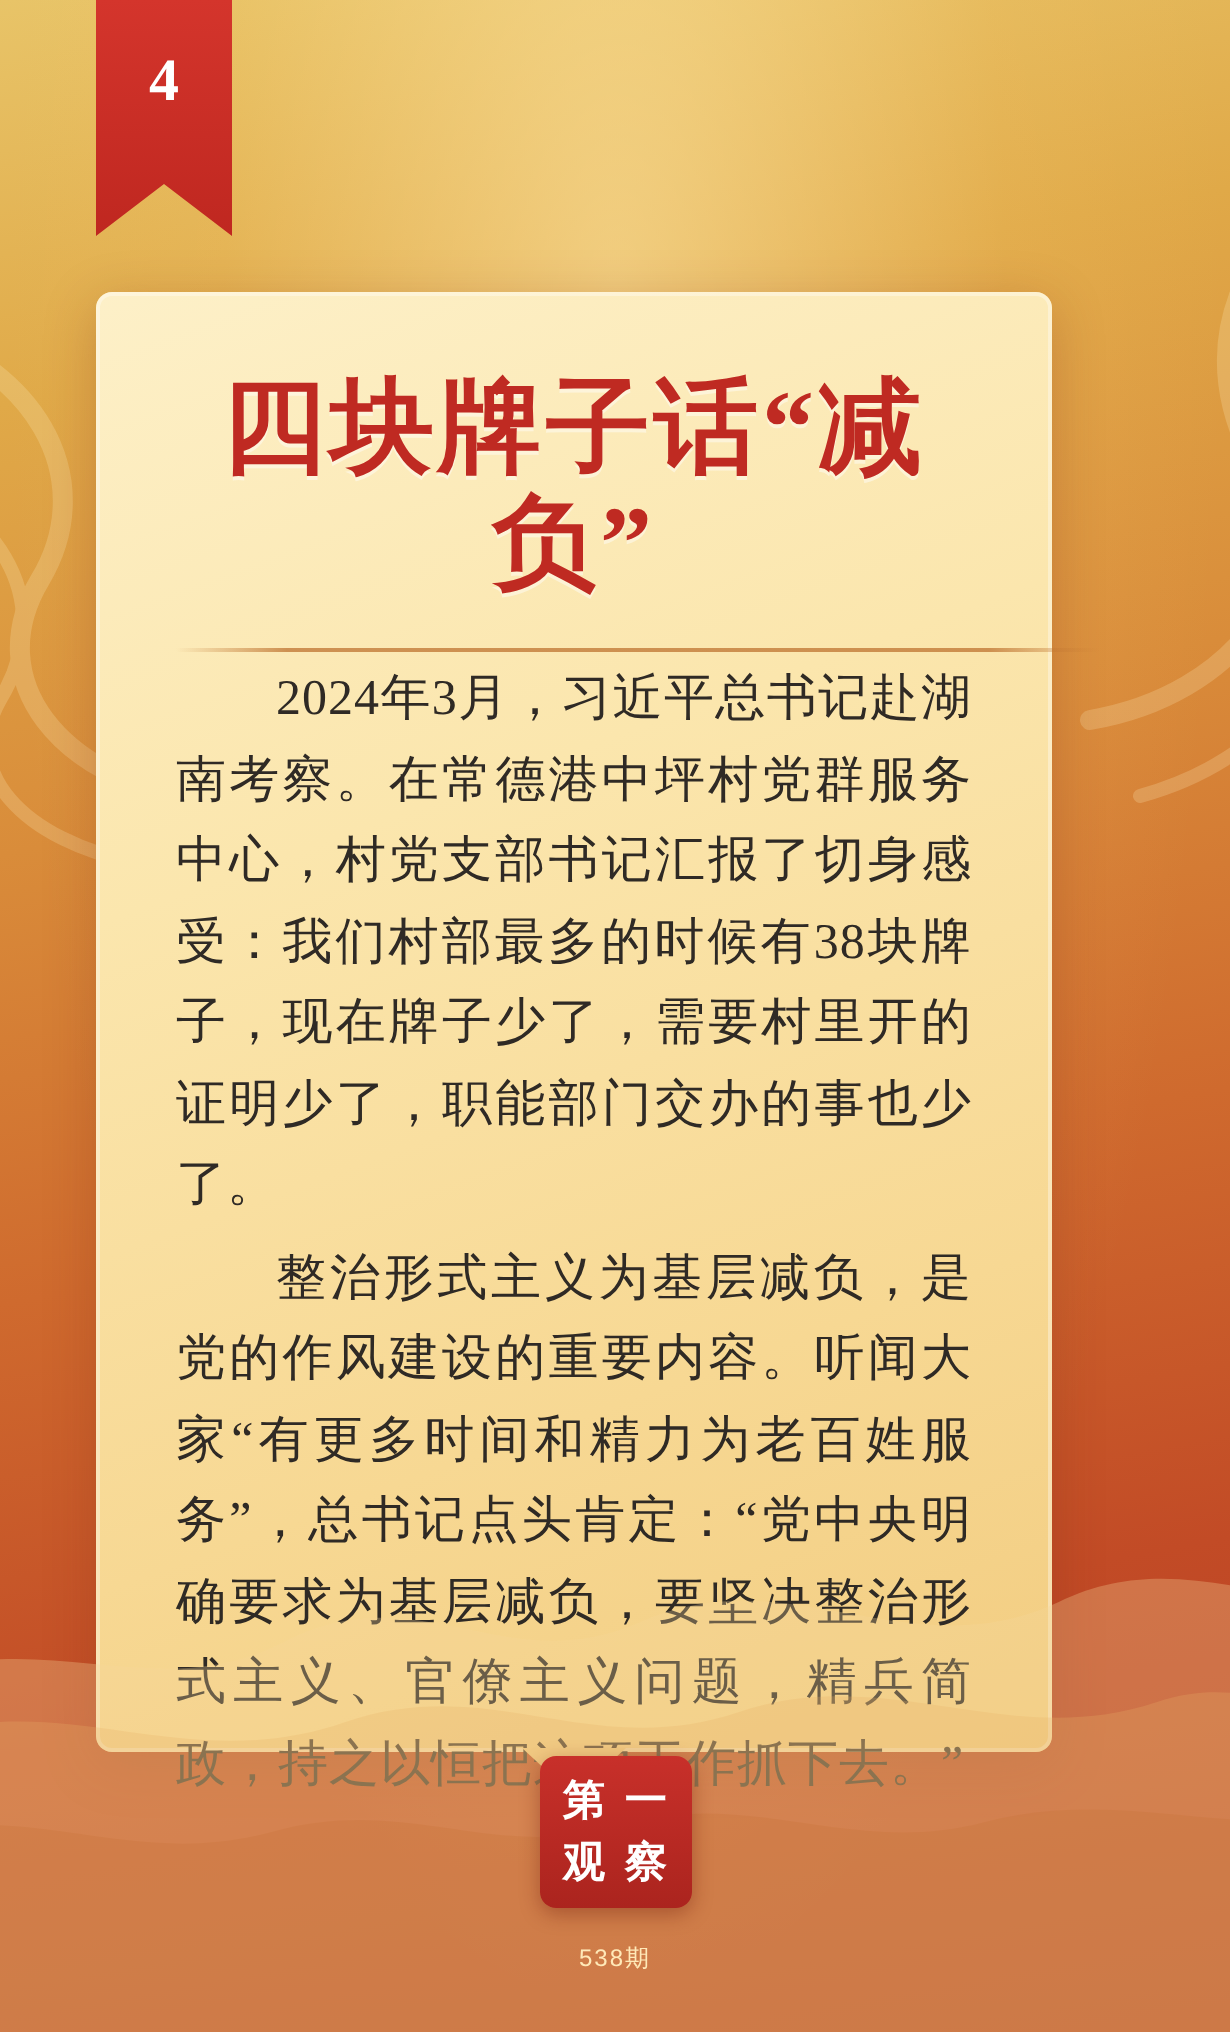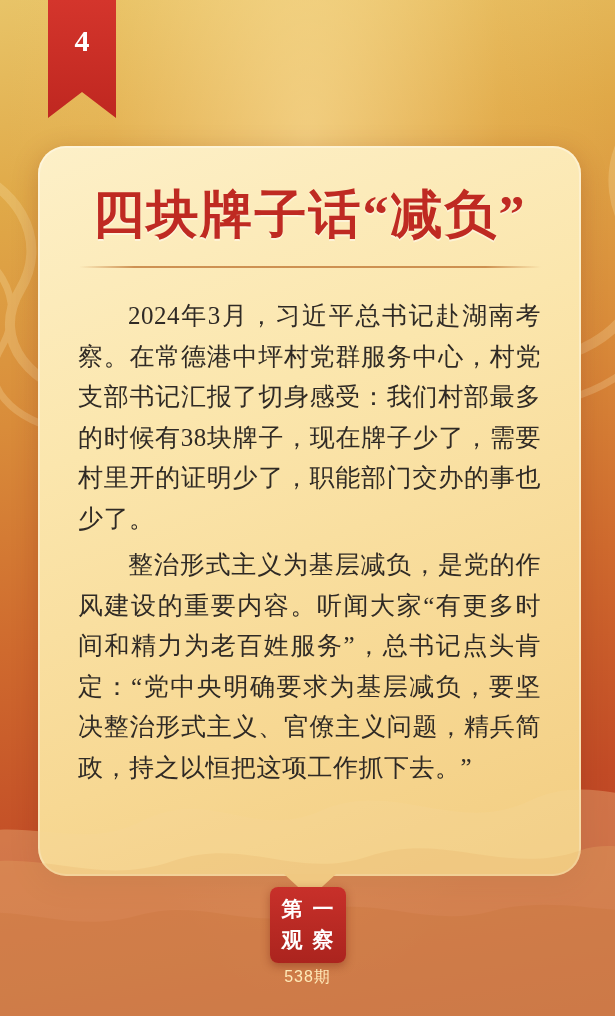--- a/index.html
+++ b/index.html
@@ -65,25 +65,25 @@
     color: #fff;
     font-size: 30px;
     font-weight: bold;
     font-family: "Liberation Serif", serif;
     line-height: 1;
   }
 
   
   .card {
     position: absolute;
-    left: 38px;
+    left: 48px;
     top: 146px;
-    width: 543px;
+    width: 478px;
     height: 730px;
-    border-radius: 28px;
+    border-radius: 8px;
     background:
       linear-gradient(160deg, #fdf0c8 0%, #fbe6ad 35%, #f7d893 72%, #f2cc80 100%);
     box-shadow: 0 6px 26px rgba(130,48,20,.28), inset 0 0 0 2px rgba(255,255,255,.35);
   }
   .card::after {
     
     content: "";
     position: absolute;
     left: 50%;
     bottom: -22px;
@@ -115,21 +115,21 @@
   }
 
   .rule {
     margin: 22px auto 0 auto;
     width: 462px;
     height: 2px;
     background: linear-gradient(90deg, rgba(199,126,56,0) 0%, rgba(190,115,48,.75) 12%, rgba(190,115,48,.75) 88%, rgba(199,126,56,0) 100%);
   }
 
   .body {
-    margin-top: 28px;
+    margin-top: 4px;
     color: #2f2a25;
     font-family: "Liberation Serif", serif;
     font-size: 25px;
     line-height: 1.62;
     text-align: justify;
     letter-spacing: .5px;
   }
   .body p {
     margin: 0 0 6px 0;
     text-indent: 2em;
@@ -158,23 +158,23 @@
     justify-items: center;
     padding: 7px;
     box-sizing: border-box;
     font-family: "Liberation Serif", serif;
     font-weight: bold;
     font-size: 21px;
     line-height: 1;
   }
   .seal span { display: block; }
   .issue {
-    margin-top: 4px;
+    margin-top: 17px;
     color: #ffe9b8;
-    font-size: 16px;
+    font-size: 12px;
     letter-spacing: 1px;
     font-family: "Liberation Sans", sans-serif;
   }
 </style>
 </head>
 <body>
 
 <div class="poster">
 
   <div class="swirl swirl-l">

